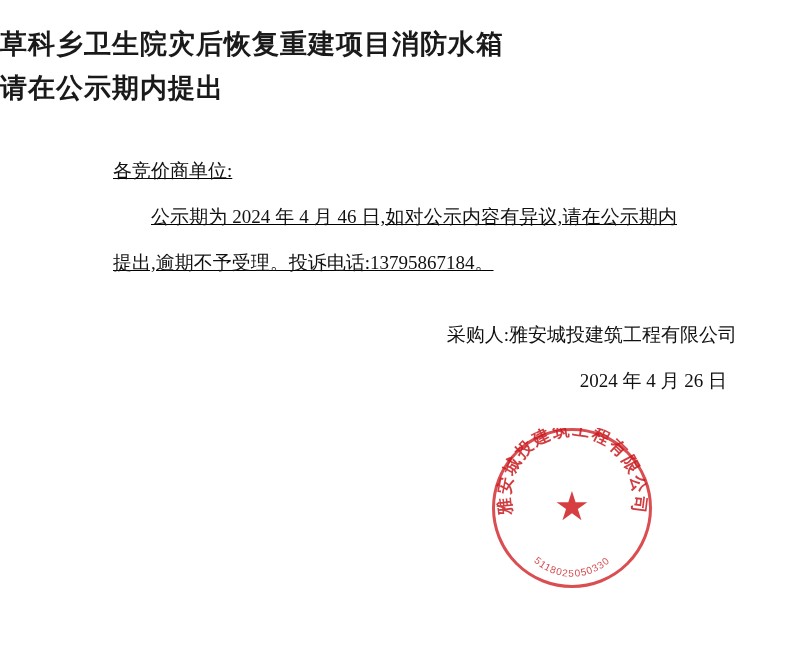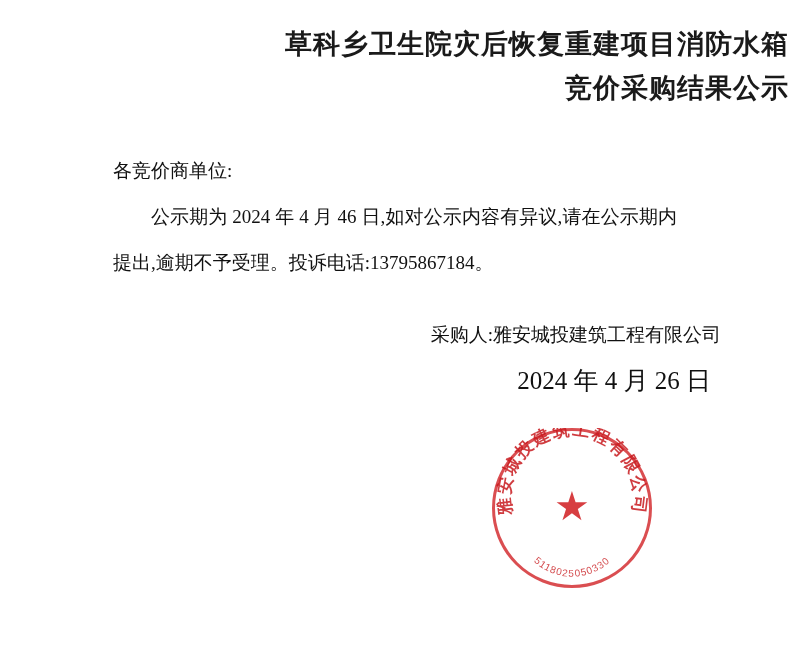--- a/index.html
+++ b/index.html
@@ -17,62 +17,62 @@
   }
   .page {
     position: relative;
     width: 789px;
     height: 649px;
     box-sizing: border-box;
     padding: 0;
   }
   .title-block {
     margin-top: 22px;
-    text-align: right;
-    margin-left: 20px;
+    text-align: left;
   }
   .title-line {
     font-size: 27px;
     font-weight: bold;
     letter-spacing: 1px;
     line-height: 44px;
     color: #1a1a1a;
     font-family: "Liberation Serif", "DejaVu Serif", serif;
   }
   .body-block {
     margin-top: 38px;
     padding-left: 113px;
     padding-right: 112px;
+    text-decoration: underline;
   }
   .salutation {
     font-size: 19px;
     line-height: 46px;
     color: #111;
   }
   .para {
     font-size: 19px;
     line-height: 46px;
     text-indent: 38px;
     color: #111;
     text-align: justify;
   }
   .sign-block {
     margin-top: 26px;
-    padding-right: 68px;
+    padding-right: 52px;
     text-align: right;
     position: relative;
   }
   .sign-line {
     font-size: 19px;
     line-height: 46px;
     color: #111;
     white-space: pre;
   }
   .sign-date {
-    font-size: 25px;
+    font-size: 19px;
     line-height: 46px;
     color: #111;
     padding-right: 10px;
   }
   
   .seal {
     position: absolute;
     left: 492px;
     top: 406px;
     width: 160px;
@@ -126,21 +126,21 @@
     letter-spacing: 1px;
   }
 </style>
 </head>
 <body>
 
 <div class="page">
 
   <div class="title-block">
     <div class="title-line">草科乡卫生院灾后恢复重建项目消防水箱</div>
-    <div class="title-line">竞价采购结果公示</div>
+    <div class="title-line">请在公示期内提出</div>
   </div>
 
   <div class="body-block">
     <div class="salutation">各竞价商单位:</div>
     <div class="para">公示期为 2024 年 4 月 46 日,如对公示内容有异议,请在公示期内提出,逾期不予受理。投诉电话:13795867184。</div>
   </div>
 
   <div class="sign-block">
     <div class="sign-line"><span>采购人:</span><span>雅安城投建筑工程有限公司</span></div>
     <div class="sign-date">2024 年 4 月 26 日</div>

